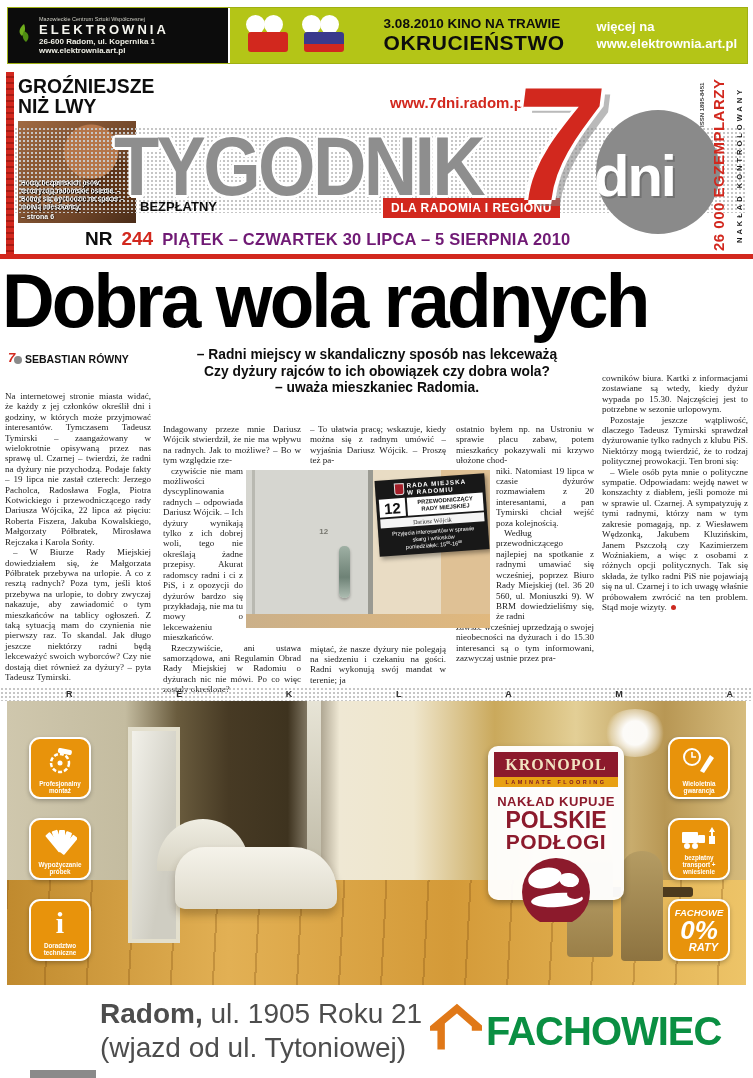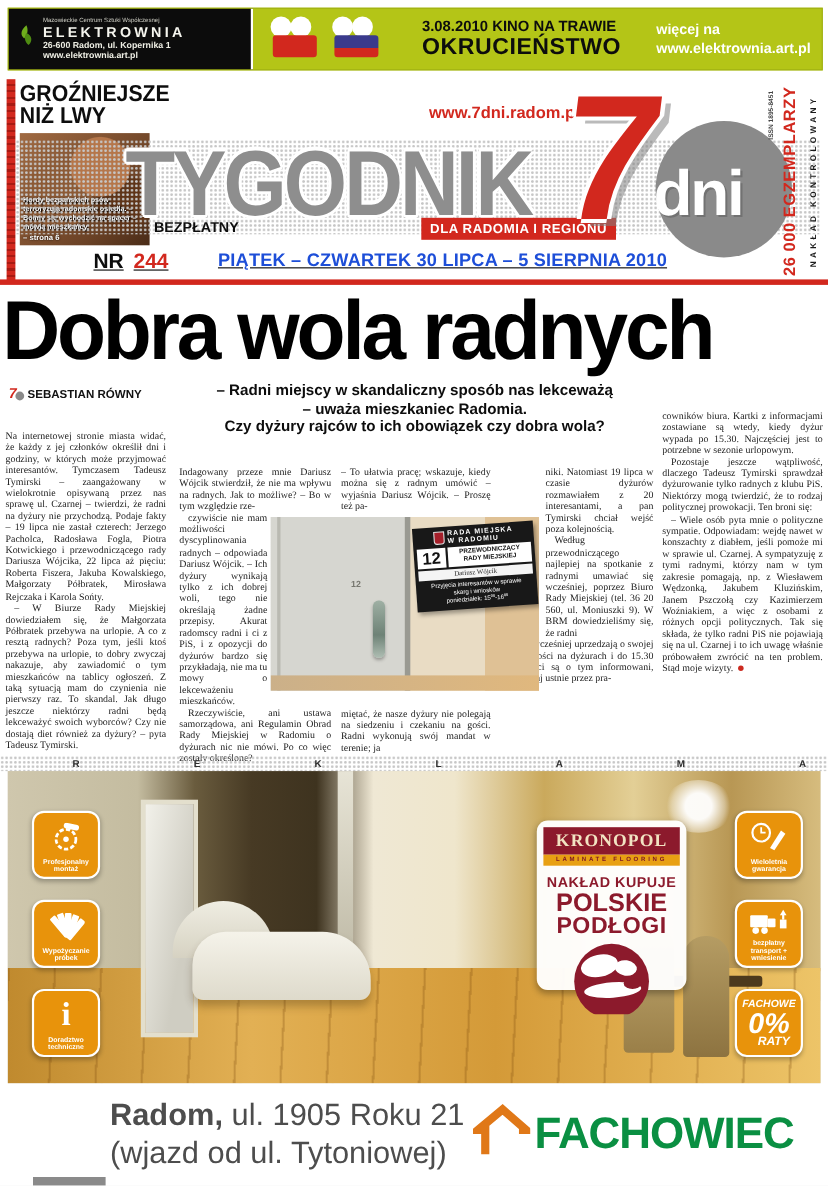--- a/index.html
+++ b/index.html
@@ -40,24 +40,24 @@
   .site-url{left:390px;top:94px;font-size:15px;font-weight:900;color:#d2281e;cursor:pointer;}
   .region-strip{left:383px;top:198px;background:#d2281e;color:#fff;font-size:12px;font-weight:900;padding:3px 8px;letter-spacing:.5px;}
   .logo-circle{left:596px;top:110px;width:124px;height:124px;border-radius:50%;background:#8a8a8a;}
   .logo-seven{left:512px;top:64px;font-size:162px;line-height:160px;font-weight:900;color:#d2281e;transform:skewX(-7deg);
               text-shadow:-4px 0 #fff,4px 0 #fff,0 -4px #fff,0 4px #fff,9px 6px 0 rgba(130,130,130,.55);}
   .logo-dni{left:594px;top:142px;font-size:58px;font-weight:900;color:#fff;letter-spacing:-2px;text-shadow:2px 2px 0 rgba(90,90,90,.5);}
   .vtext{writing-mode:vertical-rl;transform:rotate(180deg);text-align:center;}
   .issn{left:699px;top:74px;height:62px;font-size:6px;color:#444;font-weight:700;}
   .circ{left:710px;top:72px;height:186px;font-size:15px;font-weight:900;color:#d2281e;letter-spacing:.5px;}
   .circ-note{left:735px;top:72px;height:186px;font-size:7.5px;font-weight:700;color:#1a1a1a;letter-spacing:3px;}
-  .issue-line{left:85px;top:228px;display:flex;align-items:flex-start;gap:9px;text-decoration:underline;}
+  .issue-line{left:85px;top:228px;display:flex;align-items:center;gap:9px;}
   .issue-prefix,.issue-num{font-size:19px;font-weight:900;color:#0d0d0d;}
   .issue-num{color:#d2281e;}
-  .issue-date{font-size:16.5px;font-weight:900;color:#1d4ed8;letter-spacing:.2px;margin-left:36px;}
+  .issue-date{font-size:16.5px;font-weight:900;color:#701a75;letter-spacing:.2px;}
   .red-rule{left:0;top:254px;width:753px;height:5px;background:#d2281e;}
 
   
   .headline{left:2px;top:260px;width:753px;font-size:76px;line-height:82px;font-weight:900;color:#000;letter-spacing:-3px;transform:scaleX(.96);transform-origin:left;white-space:nowrap;}
   .byline{left:8px;top:352px;display:flex;align-items:center;gap:4px;}
   .mini7{position:relative;width:13px;height:13px;}
   .mini7 .c7{position:absolute;left:6px;top:4px;width:8px;height:8px;border-radius:50%;background:#8a8a8a;}
   .mini7 .s7{position:absolute;left:0;top:-2px;font-size:13px;font-weight:900;font-style:italic;color:#d2281e;}
   .byline-name{font-size:10.5px;font-weight:900;color:#111;}
   .lead{left:153px;top:347px;width:448px;text-align:center;font-size:13.8px;line-height:16.5px;font-weight:700;color:#0d0d0d;}
@@ -201,39 +201,40 @@
   <div class="abs headline">Dobra wola radnych</div>
   <div class="abs byline">
     <span class="mini7">
       <span class="c7"></span>
         <span class="s7">7</span>
     </span>
     <span class="byline-name">SEBASTIAN RÓWNY</span>
   </div>
   <div class="abs lead">
     <div>– Radni miejscy w skandaliczny sposób nas lekceważą</div>
+    <div>Czy dyżury rajców to ich obowiązek czy dobra wola?</div>
     <div>– uważa mieszkaniec Radomia.</div>
-    <div>Czy dyżury rajców to ich obowiązek czy dobra wola?</div>
   </div>
 
   <div class="col" style="left:5px;top:391px;width:146px;">
     <div class="p">Na internetowej stronie miasta widać, że każdy z jej członków określił dni i godziny, w których może przyjmować interesantów. Tymczasem Tadeusz Tymirski – zaangażowany w wielokrotnie opisywaną przez nas sprawę ul. Czarnej – twierdzi, że radni na dyżury nie przychodzą. Podaje fakty – 19 lipca nie zastał czterech: Jerzego Pacholca, Radosława Fogla, Piotra Kotwickiego i przewodniczącego rady Dariusza Wójcika, 22 lipca aż pięciu: Roberta Fiszera, Jakuba Kowalskiego, Małgorzaty Półbratek, Mirosława Rejczaka i Karola Sońty.</div>
     <div class="p">– W Biurze Rady Miejskiej dowiedziałem się, że Małgorzata Półbratek przebywa na urlopie. A co z resztą radnych? Poza tym, jeśli ktoś przebywa na urlopie, to dobry zwyczaj nakazuje, aby zawiadomić o tym mieszkańców na tablicy ogłoszeń. Z taką sytuacją mam do czynienia nie pierwszy raz. To skandal. Jak długo jeszcze niektórzy radni będą lekceważyć swoich wyborców? Czy nie dostają diet również za dyżury? – pyta Tadeusz Tymirski.</div>
   </div>
   <div class="col" style="left:163px;top:424px;width:138px;">
     <div class="p">Indagowany przeze mnie Dariusz Wójcik stwierdził, że nie ma wpływu na radnych. Jak to możliwe? – Bo w tym względzie rze-</div>
     <div class="p narrow-l">czywiście nie mam możliwości dyscyplinowania radnych – odpowiada Dariusz Wójcik. – Ich dyżury wynikają tylko z ich dobrej woli, tego nie określają żadne przepisy. Akurat radomscy radni i ci z PiS, i z opozycji do dyżurów bardzo się przykładają, nie ma tu mowy o lekceważeniu mieszkańców.</div>
     <div class="p">Rzeczywiście, ani ustawa samorządowa, ani Regulamin Obrad Rady Miejskiej w Radomiu o dyżurach nic nie mówi. Po co więc zostały określone?</div>
   </div>
   <div class="col" style="left:310px;top:424px;width:136px;">
     <div class="p">– To ułatwia pracę; wskazuje, kiedy można się z radnym umówić – wyjaśnia Dariusz Wójcik. – Proszę też pa-</div>
     <div class="sp"></div>
     <div class="p">miętać, że nasze dyżury nie polegają na siedzeniu i czekaniu na gości. Radni wykonują swój mandat w terenie; ja</div>
   </div>
   <div class="col" style="left:456px;top:424px;width:138px;">
+    <div class="p">ostatnio byłem np. na Ustroniu w sprawie placu zabaw, potem mieszkańcy pokazywali mi krzywo ułożone chod-</div>
     <div class="narrow-r">
       <div class="p">niki. Natomiast 19 lipca w czasie dyżurów rozmawiałem z 20 interesantami, a pan Tymirski chciał wejść poza kolejnością.</div>
       <div class="p">Według przewodniczącego najlepiej na spotkanie z radnymi umawiać się wcześniej, poprzez Biuro Rady Miejskiej (tel. 36 20 560, ul. Moniuszki 9). W BRM dowiedzieliśmy się, że radni</div>
     </div>
     <div class="p">zawsze wcześniej uprzedzają o swojej nieobecności na dyżurach i do 15.30 interesanci są o tym informowani, zazwyczaj ustnie przez pra-</div>
   </div>
   <div class="col" style="left:602px;top:373px;width:146px;">
     <div class="p">cowników biura. Kartki z informacjami zostawiane są wtedy, kiedy dyżur wypada po 15.30. Najczęściej jest to potrzebne w sezonie urlopowym.</div>
     <div class="p">Pozostaje jeszcze wątpliwość, dlaczego Tadeusz Tymirski sprawdzał dyżurowanie tylko radnych z klubu PiS. Niektórzy mogą twierdzić, że to rodzaj politycznej prowokacji. Ten broni się:</div>
     <div class="p"><span>– Wiele osób pyta mnie o polityczne sympatie. Odpowiadam: wejdę nawet w konszachty z diabłem, jeśli pomoże mi w sprawie ul. Czarnej. A sympatyzuję z tymi radnymi, którzy nam w tym zakresie pomagają, np. z Wiesławem Wędzonką, Jakubem Kluzińskim, Janem Pszczołą czy Kazimierzem Woźniakiem, a więc z osobami z różnych opcji politycznych. Tak się składa, że tylko radni PiS nie pojawiają się na ul. Czarnej i to ich uwagę właśnie próbowałem zwrócić na ten problem. Stąd moje wizyty.</span><span class="end-dot"></span></div>

